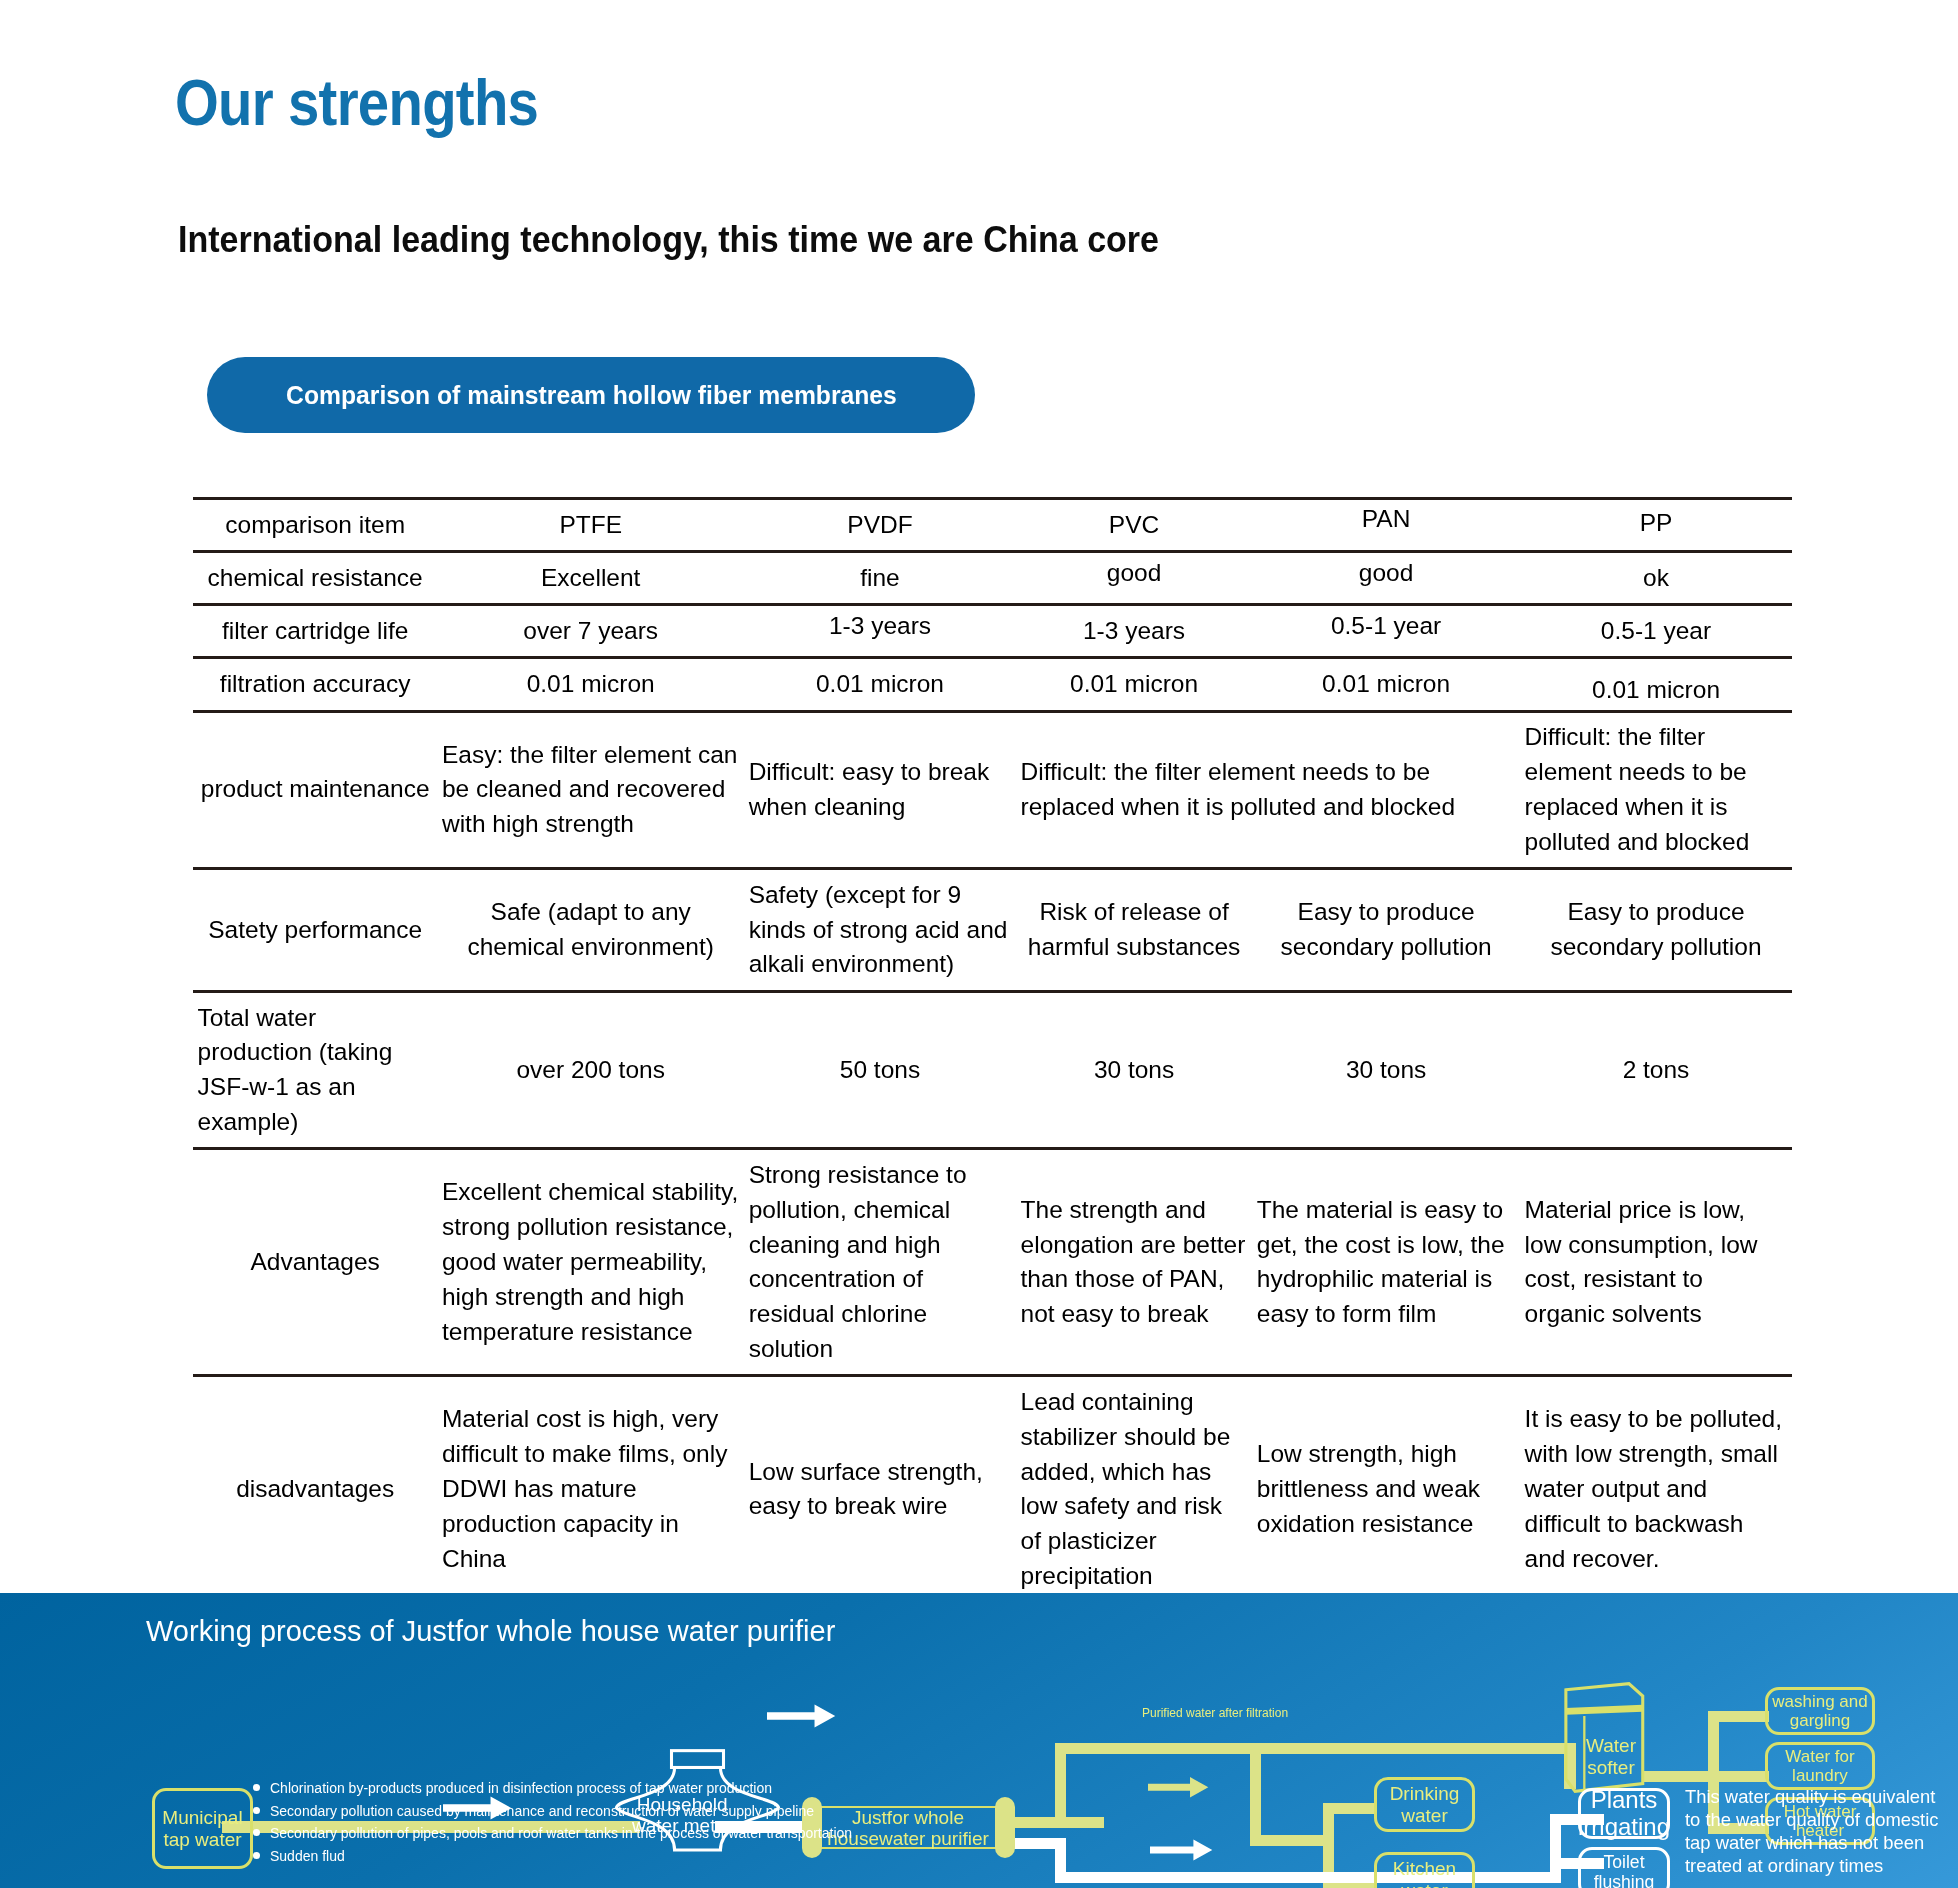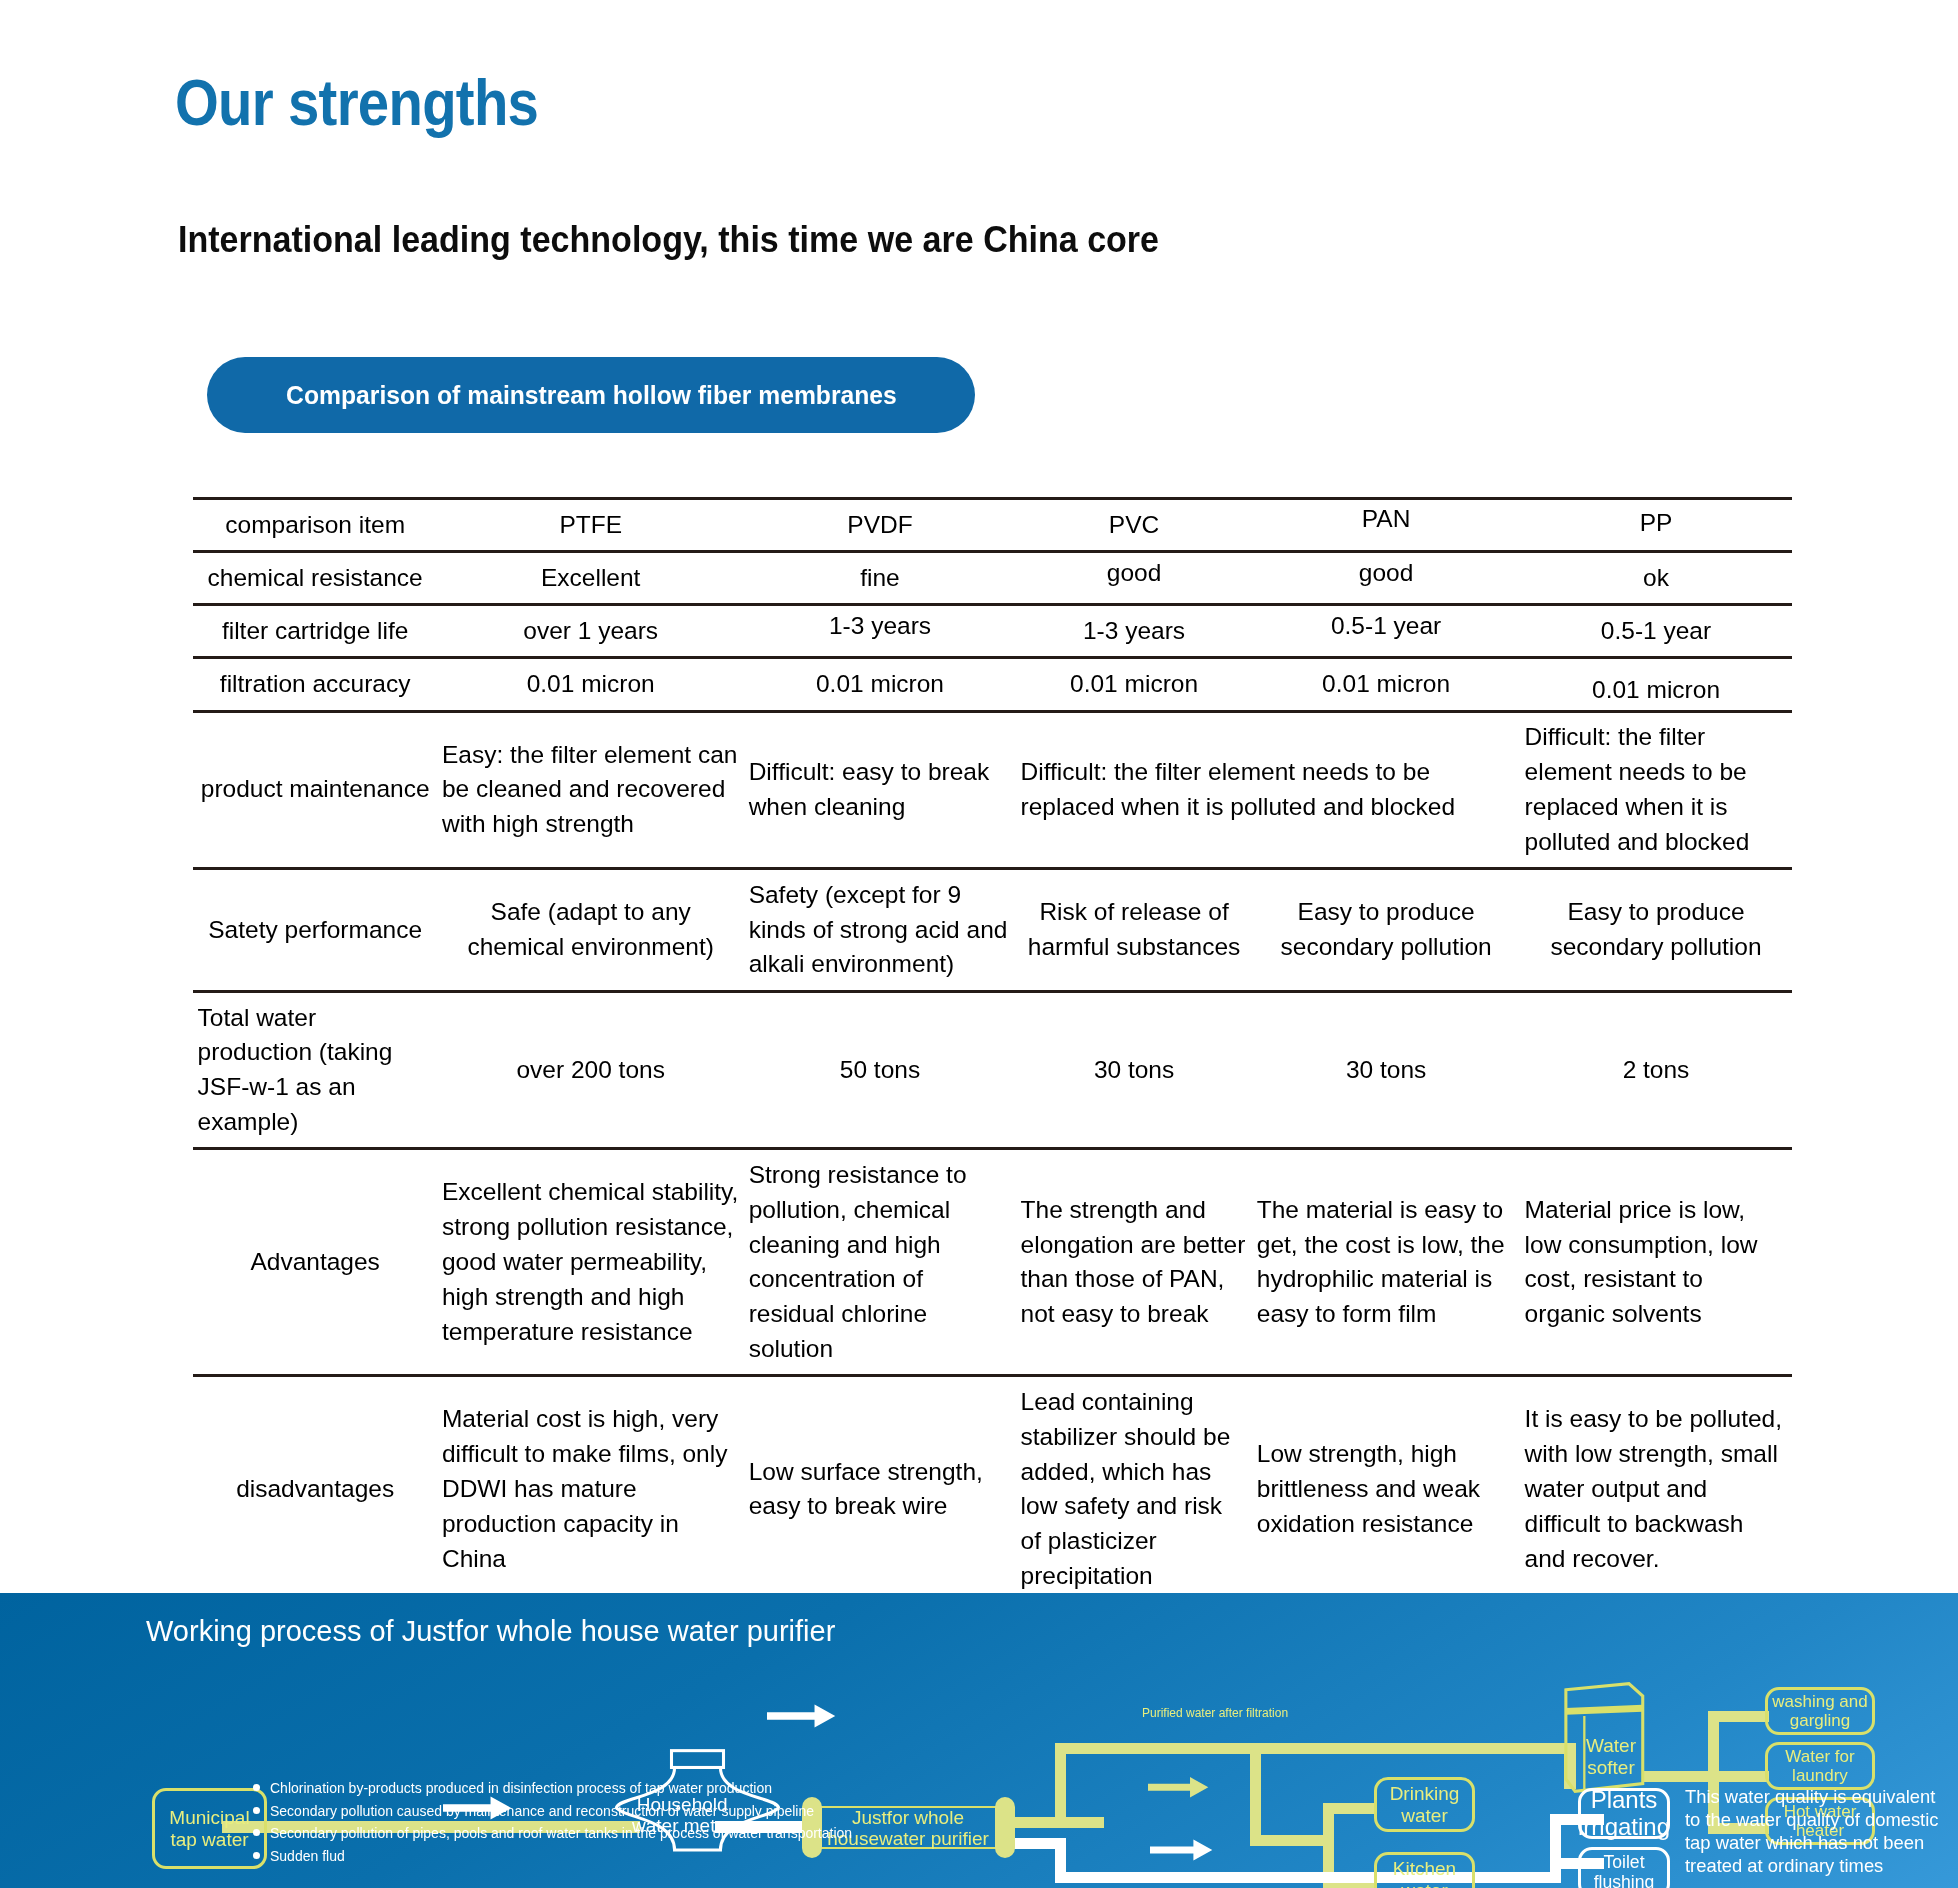--- a/index.html
+++ b/index.html
@@ -157,21 +157,21 @@
       <td class="c0 ctr">chemical resistance</td>
       <td class="c1 ctr">Excellent</td>
       <td class="c2 ctr">fine</td>
       <td class="c3 ctr nudge-up">good</td>
       <td class="c4 ctr nudge-up">good</td>
       <td class="c5 ctr">ok</td>
     </tr>
 
     <tr class="r-head">
       <td class="c0 ctr">filter cartridge life</td>
-      <td class="c1 ctr">over 1 years</td>
+      <td class="c1 ctr">over 7 years</td>
       <td class="c2 ctr nudge-up">1-3 years</td>
       <td class="c3 ctr">1-3 years</td>
       <td class="c4 ctr nudge-up">0.5-1 year</td>
       <td class="c5 ctr">0.5-1 year</td>
     </tr>
 
     <tr class="r-head">
       <td class="c0 ctr">filtration accuracy</td>
       <td class="c1 ctr">0.01 micron</td>
       <td class="c2 ctr">0.01 micron</td>
@@ -279,21 +279,21 @@
   <div style="position:absolute;left:995px;top:204px;width:20px;height:61px;background:#DCE388;border-radius:10px;"></div>
 
   <svg style="position:absolute;left:1552px;top:83px;" width="100" height="123" viewBox="0 0 130 160">
     <path d="M18 18 L100 10 L118 26 L118 140 L30 150 L18 134 Z" fill="none" stroke="#D9E06A" stroke-width="4"></path>
     <path d="M18 46 L118 42" stroke="#D9E06A" stroke-width="9"></path>
     <path d="M42 52 L42 150" stroke="#D9E06A" stroke-width="3"></path>
   </svg>
 
   <div class="ylabel" style="left:1142px;top:113px;">Purified water after filtration</div>
 
-  <div class="ybox" style="left:152px;top:195px;width:115px;height:81px;">
+  <div class="ybox" style="left:152px;top:195px;width:101px;height:81px;">
     <span style="white-space:pre-line;">Municipal
 tap water</span>
   </div>
 
   <div class="wlabel" style="left:632px;top:201px;text-align:center;line-height:1.12;white-space:pre-line;font-size:19px;">Household
 water meter</div>
 
   <div style="position:absolute;left:820px;top:212px;width:176px;height:46px;display:flex;align-items:center;justify-content:center;color:#E9EE7E;font-size:19px;line-height:1.12;text-align:center;white-space:pre-line;">Justfor whole
 housewater purifier</div>
 

